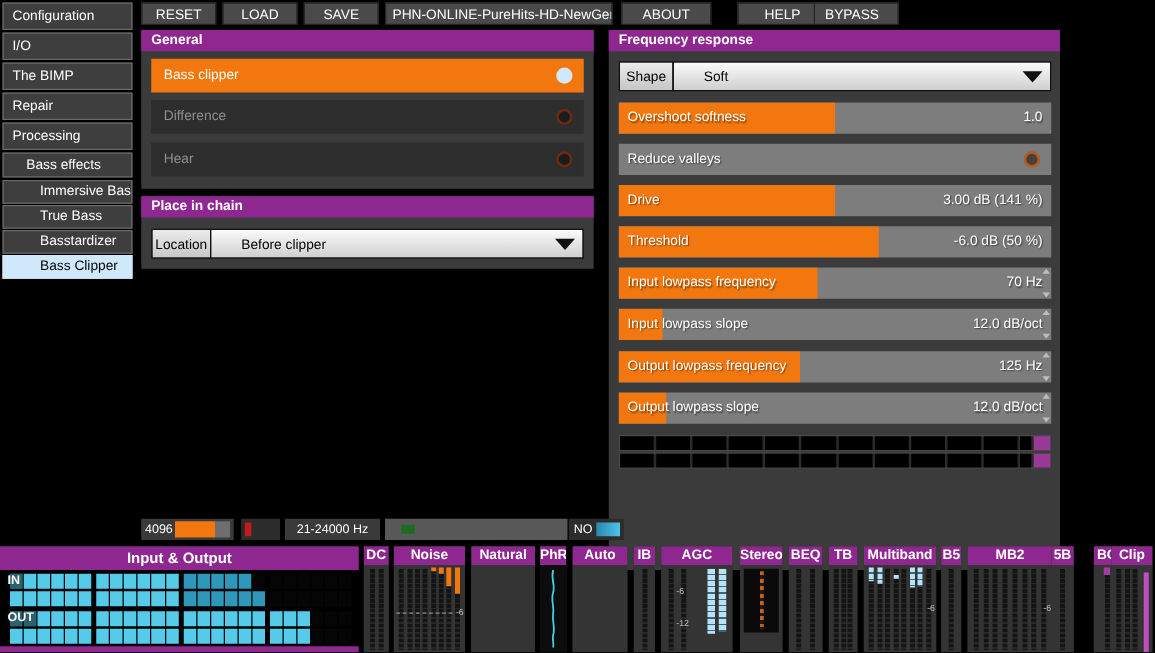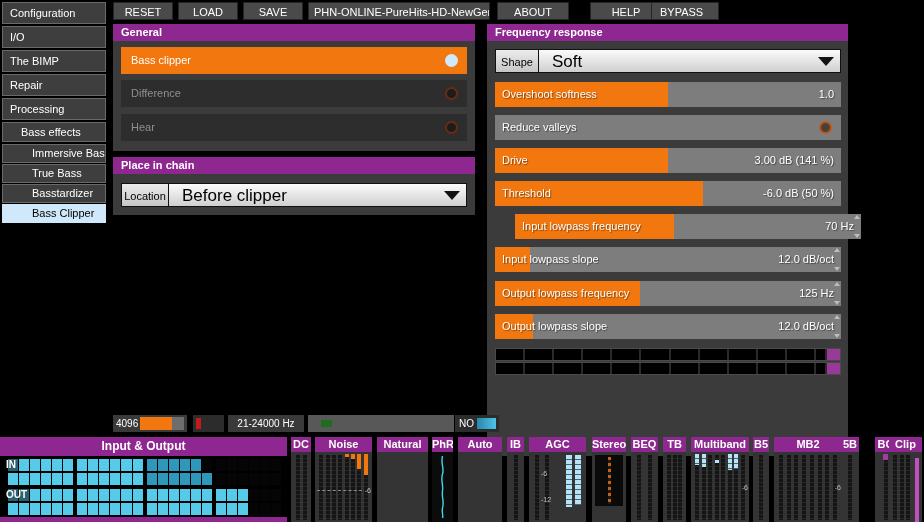--- a/index.html
+++ b/index.html
@@ -29,22 +29,22 @@
   .gopt.on{background:#f1770e;color:#fff;}
   .gopt.off{background:#2d2d2d;color:#8f8f8f;}
   .gradio{position:absolute;right:9px;top:7px;width:13px;height:13px;border-radius:50%;box-sizing:border-box;}
   .gradio.on{background:#cfe9fb;}
   .gradio.off{border:2px solid #6a2c10;background:#1c1c1c;}
 
   
   .label-box{position:absolute;background:linear-gradient(#ececec,#c6c6c6);color:#000;
     font-size:11px;text-align:center;border:1px solid #111;box-sizing:border-box;}
   .dropdown{position:absolute;background:linear-gradient(#fbfbfb,#cfcfcf);color:#000;
-    font-size:17px;border:1px solid #111;box-sizing:border-box;cursor:pointer;
-    padding-left:13px;white-space:nowrap;overflow:hidden;}
+    font-size:11px;border:1px solid #111;box-sizing:border-box;cursor:pointer;
+    padding-left:24px;white-space:nowrap;overflow:hidden;}
   .dd-arrow{position:absolute;right:6px;top:50%;margin-top:-4px;width:0;height:0;
     border-left:8px solid transparent;border-right:8px solid transparent;border-top:9px solid #111;}
 
   
   .srow{position:absolute;left:8px;width:346px;height:25px;background:#7d7d7d;overflow:hidden;cursor:pointer;}
   .sfill{position:absolute;left:0;top:0;bottom:0;background:#f1770e;}
   .slabel{position:absolute;left:7px;top:0;line-height:25px;color:#fff;font-size:11px;
     text-shadow:1px 1px 1px rgba(0,0,0,.45);white-space:nowrap;}
   .svalue{position:absolute;right:7px;top:0;line-height:25px;color:#fff;font-size:11px;
     text-shadow:1px 1px 1px rgba(0,0,0,.45);white-space:nowrap;}
@@ -163,21 +163,21 @@
     <div class="srow" style="top:124px;">
       <div class="sfill" style="width: 50%;"></div>
       <span class="slabel">Drive</span>
       <span class="svalue">3.00 dB (141 %)</span>
     </div>
     <div class="srow" style="top:157px;">
       <div class="sfill" style="width: 60%;"></div>
       <span class="slabel">Threshold</span>
       <span class="svalue">-6.0 dB (50 %)</span>
     </div>
-    <div class="srow" style="top:190px;margin-left:20px;">
+    <div class="srow" style="top:190px;">
       <div class="sfill" style="width: 46%;"></div>
       <span class="slabel">Input lowpass frequency</span>
       <span class="svalue">70 Hz</span>
       <span class="spin up"></span>
       <span class="spin dn"></span>
     </div>
     <div class="srow" style="top:223px;">
       <div class="sfill" style="width: 10%;"></div>
       <span class="slabel">Input lowpass slope</span>
       <span class="svalue">12.0 dB/oct</span>

